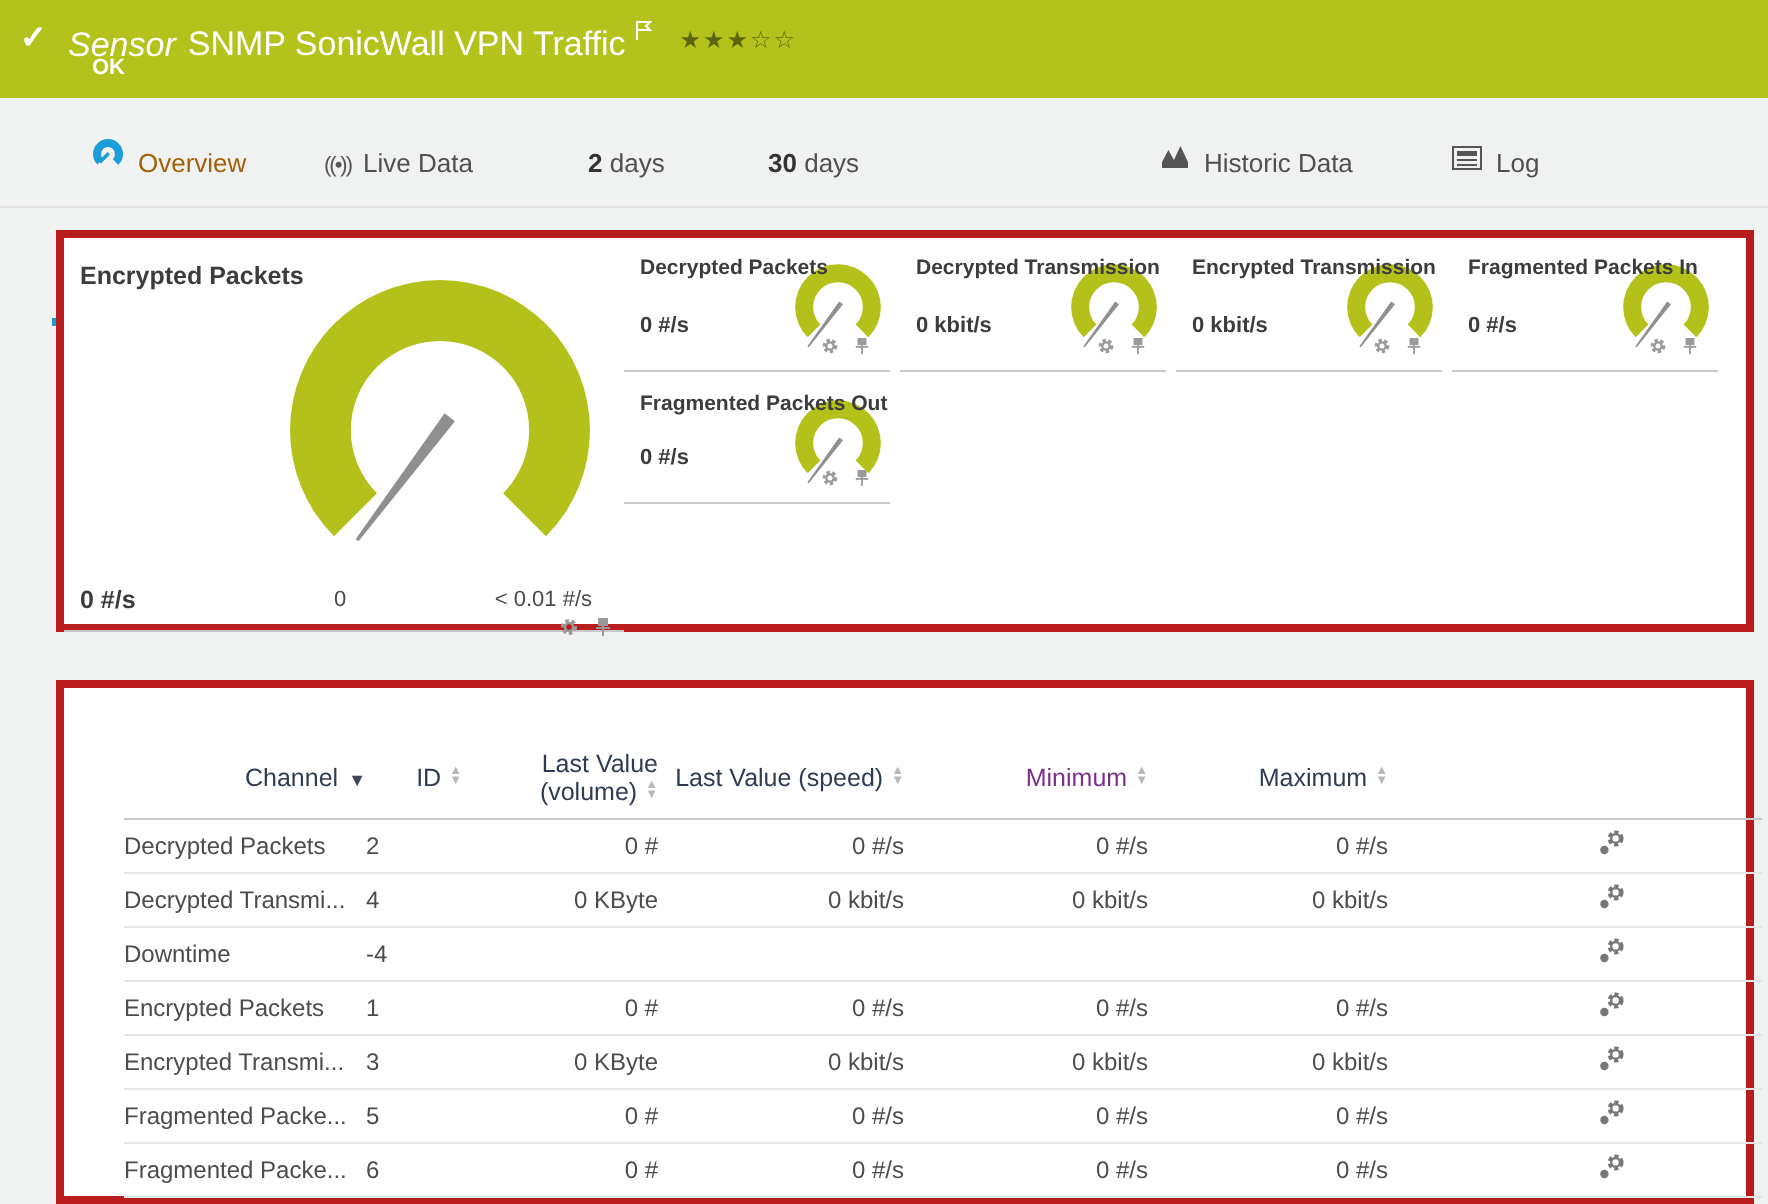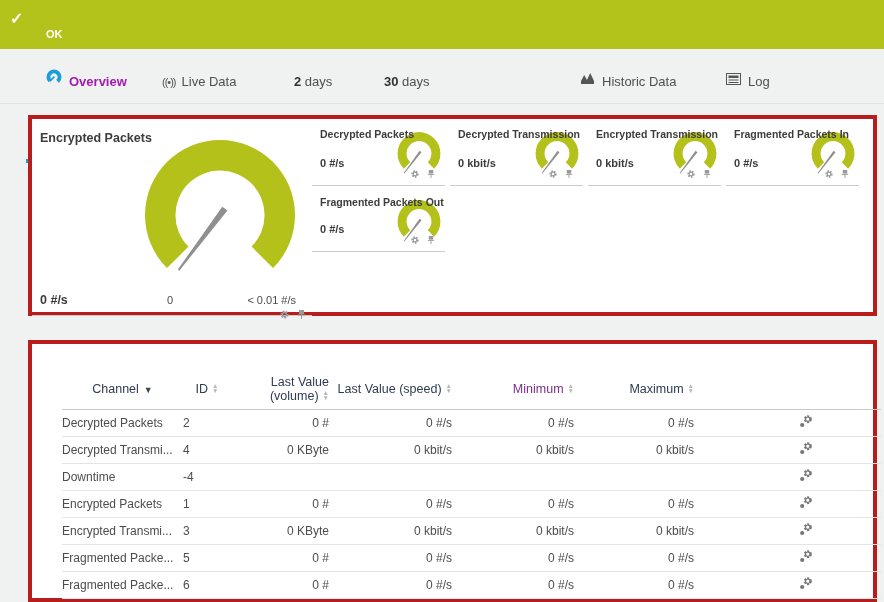--- a/index.html
+++ b/index.html
@@ -14,21 +14,21 @@
   .topbar .flag { margin-left:4px; vertical-align:super; }
   .topbar .stars { margin-left:14px; font-size:12px; letter-spacing:1px; color:rgba(20,30,0,0.55); vertical-align:4px; }
   .topbar .okstate { position:absolute; left:46px; top:28px; font-size:11px; font-weight:bold; }
 
   
   .tabbar { position:absolute; left:0; top:62px; width:884px; height:42px; border-bottom:1px solid #e2e2e2; }
   .tab { position:absolute; top:0; height:42px; line-height:40px; font-size:13px; color:#4f4f4f;
          white-space:nowrap; cursor:pointer; }
   .tab .ticon { display:inline-block; vertical-align:middle; margin-right:7px; margin-top:-3px; }
   .tab strong { color:#333; }
-  .tab.active { color:#a21caf; font-weight:bold; }
+  .tab.active { color:#a16207; font-weight:normal; }
   .underline { position:absolute; left:26px; top:97px; width:120px; height:4px; background:#1b9dd9; }
   .bc { font-size:11px; color:#555; letter-spacing:-1px; margin-right:6px; }
 
   
   .panel { position:absolute; left:28px; width:849px; background:#fff; border:4px solid #b91c1c; }
   .panel.gauges { top:115px; height:201px; }
   .panel.tablepanel { top:340px; height:262px; }
 
   
   .bigtile { position:absolute; left:0; top:0; width:280px; height:197px; border-bottom:1px solid #c9c9c9; }
@@ -47,37 +47,43 @@
                        color:#3c3c3c; white-space:nowrap; z-index:2; }
   .smalltile svg.smallgauge { position:absolute; right:2px; top:7px; z-index:1; }
   .smalltile .gvalue { position:absolute; left:8px; bottom:16px; font-size:11px; font-weight:bold; color:#3c3c3c; }
   .smalltile .tileicons { position:absolute; right:10px; bottom:3px; }
   .tileicons svg { vertical-align:middle; margin-left:3px; }
 
   
   table.channels { position:absolute; left:30px; top:25px; width:819px; border-collapse:collapse; table-layout:fixed; }
   table.channels th { font-size:12.5px; font-weight:normal; color:#2e3b52; height:40px;
                       vertical-align:middle; text-align:right; padding:0; cursor:pointer; }
-  table.channels th.l { text-align:center; }
+  table.channels th.l { text-align:right; }
   table.channels th.min { color:#7b2e8a; }
   table.channels thead tr { border-bottom:1px solid #c9c9c9; }
   table.channels tbody tr { border-bottom:1px solid #e4e4e4; }
   table.channels td { font-size:12px; color:#4c4c4c; height:27px; text-align:right;
                       white-space:nowrap; overflow:hidden; padding:0; }
   table.channels td.l { text-align:left; }
   table.channels td.icon { text-align:left; padding-left:104px; }
   .arrows { display:inline-block; vertical-align:middle; margin-left:4px; margin-top:-2px; }
   .arrows i { display:block; font-style:normal; font-size:6.5px; line-height:5px; color:#b8b8b8; }
   .sortactive { font-size:9px; color:#3c4758; margin-left:5px; font-style:normal; }
 </style>
 </head>
 <body>
 
 <div class="topbar">
   <span class="check">✓</span>
+  <div class="titleline">
+    <span class="sensorword">Sensor</span><span>SNMP SonicWall VPN Traffic</span><span class="flag"><svg width="9" height="11" viewBox="0 0 9 11">
+          <path d="M1.5 1 V10" stroke="#fff" stroke-width="1" fill="none"></path>
+          <path d="M1.5 1 H8 L6 3 8 5 H1.5 Z" fill="none" stroke="#fff" stroke-width="1"></path>
+        </svg></span><span class="stars"><span>★★★</span><span>☆☆</span></span>
+  </div>
   <div class="okstate">OK</div>
 </div>
 
 <div class="tabbar">
   <div class="tab active" style="left:46px">
     <span class="ticon"><svg width="16" height="16" viewBox="0 0 16 16">
           <circle cx="8" cy="8" r="5.5" fill="none" stroke="#1b9dd9" stroke-width="4" stroke-dasharray="25.9 8.7" transform="rotate(135 8 8)"></circle>
           <line x1="8.4" y1="7.6" x2="3.9" y2="12.1" stroke="#1b9dd9" stroke-width="1.7"></line>
         </svg></span><span>Overview</span>
   </div>

